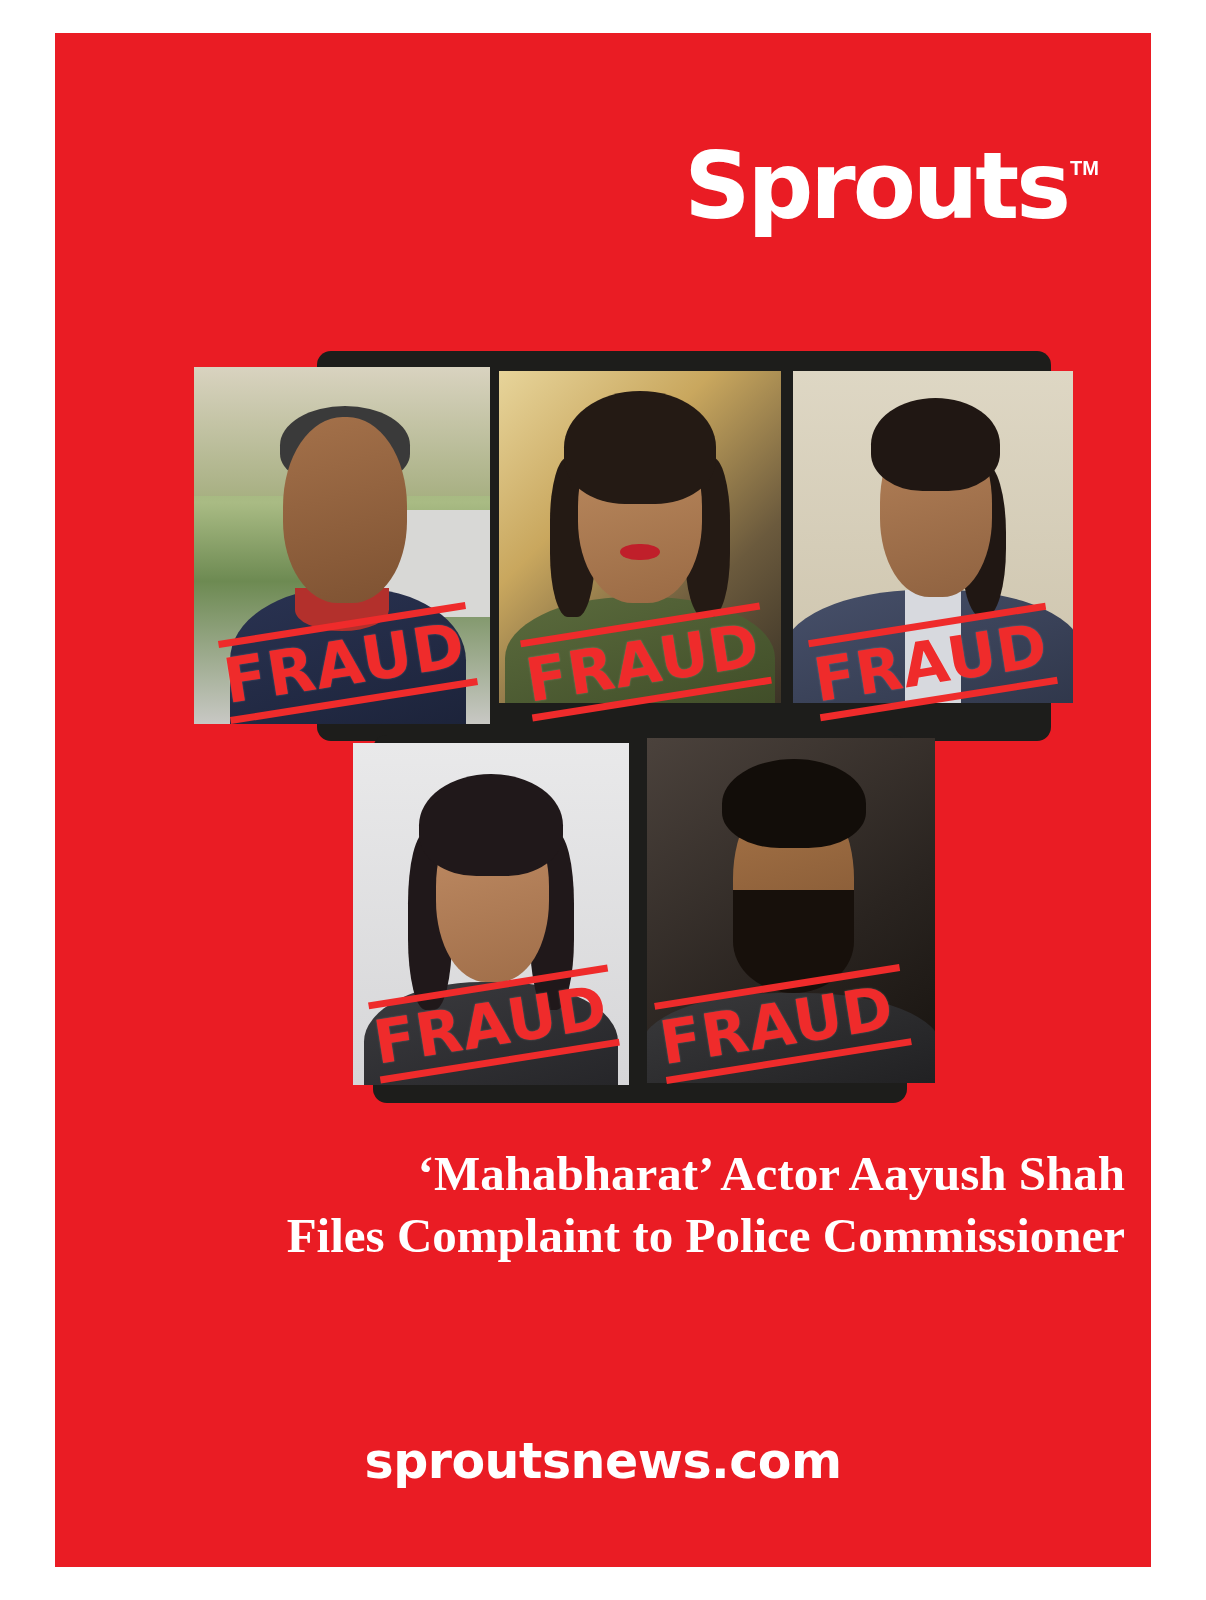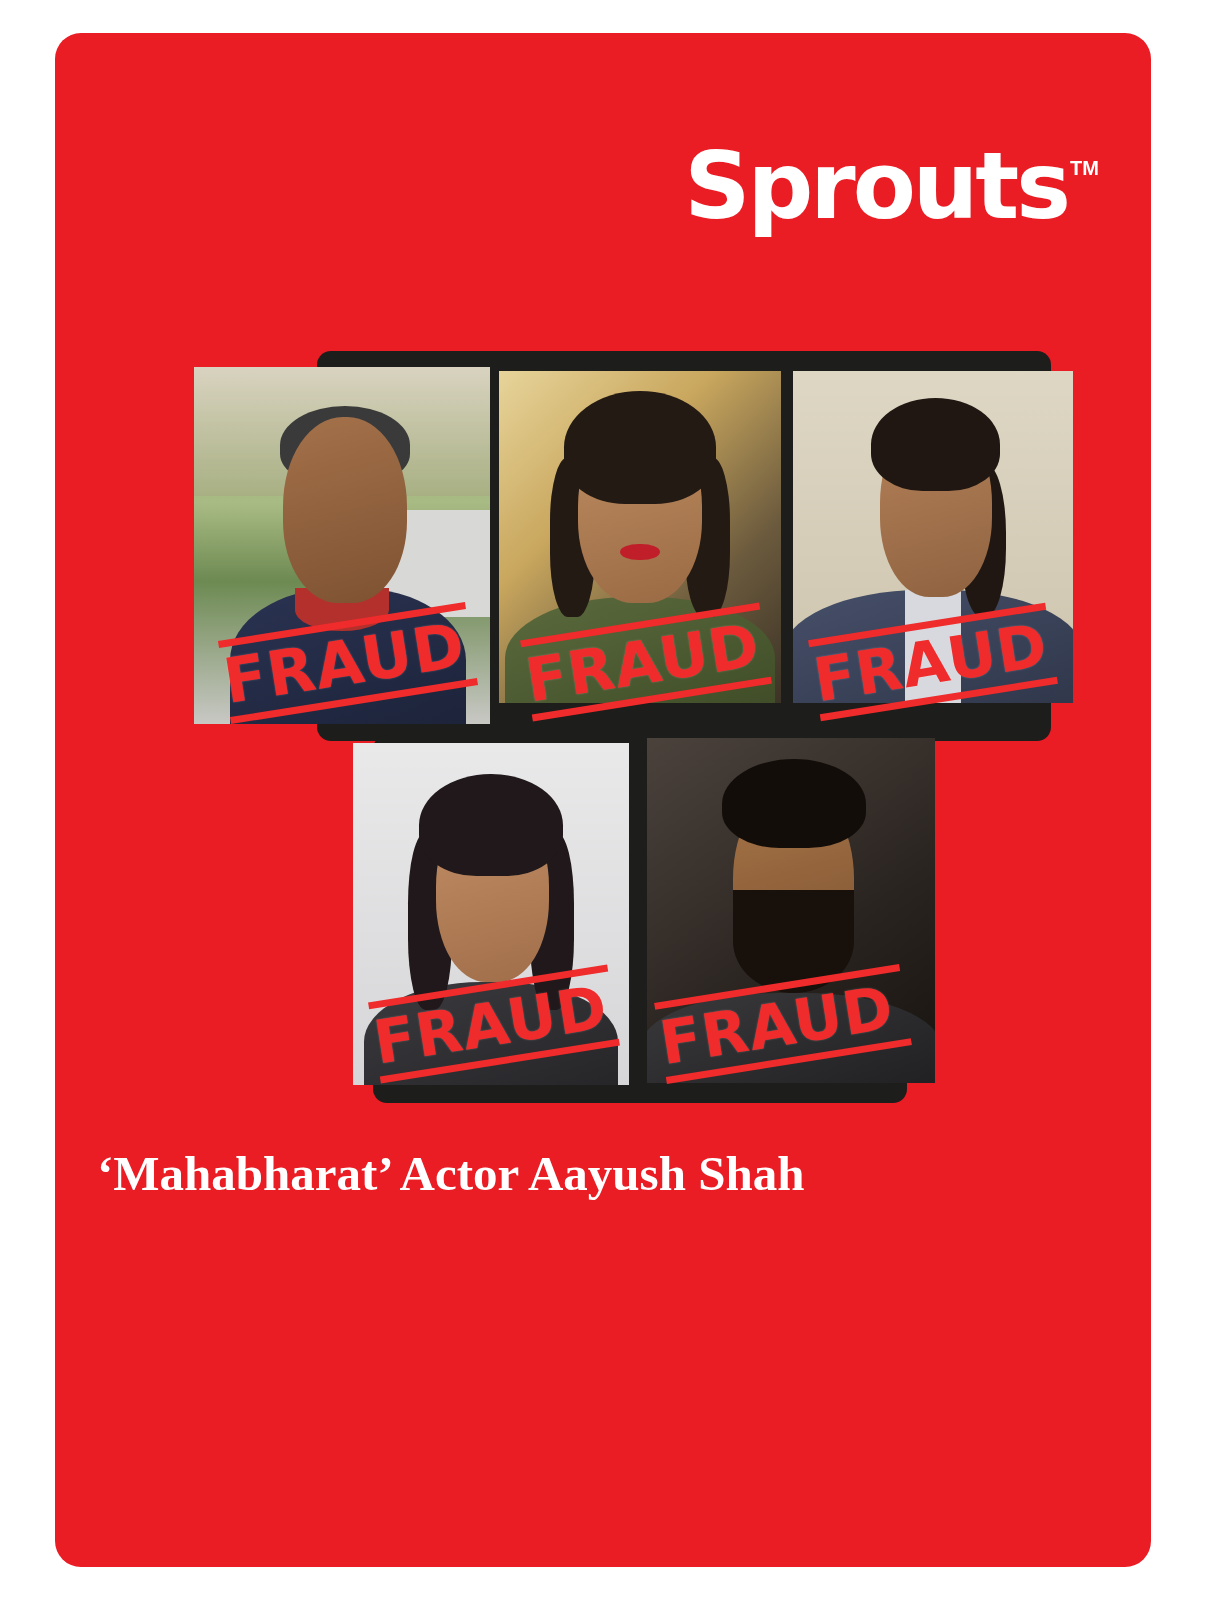--- a/index.html
+++ b/index.html
@@ -15,21 +15,20 @@
   }
 
   .poster {
     position: absolute;
     left: 55px;
     top: 33px;
     width: 1096px;
     height: 1534px;
     background: #ea1c24;
     overflow: hidden;
-    border-radius: 26px;
   }
 
   
   .brand-wrap {
     position: absolute;
     right: 52px;
     top: 108px;
     display: flex;
     align-items: flex-start;
   }
@@ -167,27 +166,27 @@
   .s4 .line { width: 242px; }
   .s5 { left: 604px; top: 950px; font-size: 60px; }
   .s5 .line { width: 248px; }
 
   
   .headline {
     position: absolute;
     left: 0;
     right: 0;
     top: 1110px;
-    text-align: left;
+    text-align: right;
     color: #ffffff;
     font-family: "Liberation Serif", serif;
     font-weight: bold;
     font-size: 49px;
     line-height: 1.26;
-    padding: 0 42px;
+    padding: 0 26px;
     box-sizing: border-box;
   }
   .headline .l2 { display: block; }
 
   
   .site {
     position: absolute;
     left: 0;
     right: 0;
     top: 1400px;
@@ -283,16 +282,18 @@
   </div>
 
   <div class="stamp s5">
     <span class="line"></span>
     <span class="txt">FRAUD</span>
     <span class="line"></span>
   </div>
 
   <div class="headline">
     <span>‘Mahabharat’ Actor Aayush Shah</span>
-  </div>
-
+    <span class="l2">Files Complaint to Police Commissioner</span>
+  </div>
+
+  <div class="site">sproutsnews.com</div>
 
 </div>
 
 </body></html>

